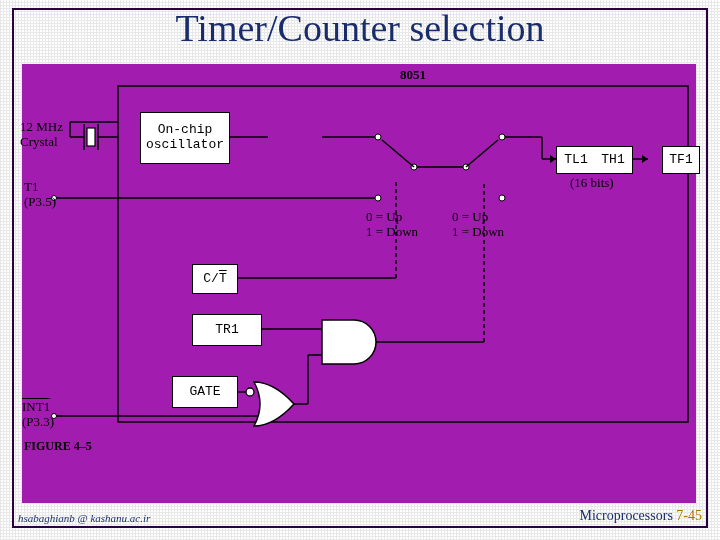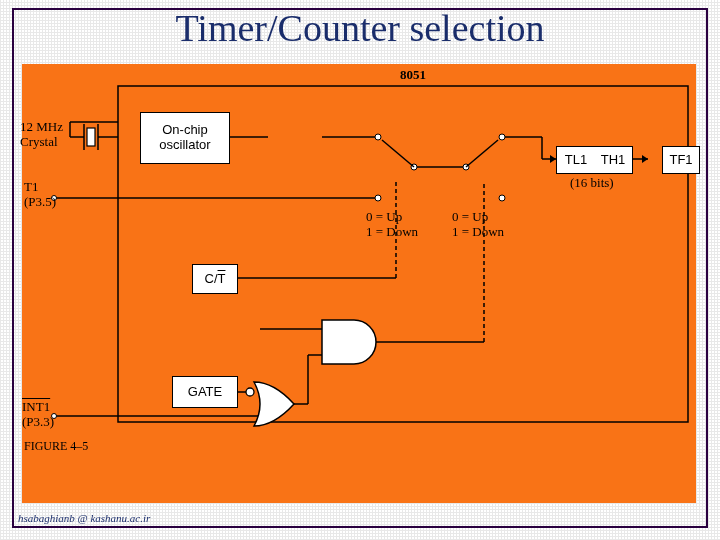--- a/index.html
+++ b/index.html
@@ -1,25 +1,25 @@
 <!DOCTYPE html>
 <html><head>
 <meta charset="utf-8">
 <style>
   body{margin:0;font-family:Georgia,'Times New Roman',serif;background:#fff}
   .slide{width:720px;height:540px;position:relative;box-sizing:border-box}
   .hatch{position:absolute;inset:0;background-image:repeating-linear-gradient(0deg,#e8e8e8 0 1px,transparent 1px 3px),repeating-linear-gradient(90deg,#e8e8e8 0 1px,transparent 1px 3px)}
   .frame{position:absolute;left:12px;top:8px;right:12px;bottom:12px;border:2px solid #2a0040}
   .title{position:absolute;left:0;right:0;top:6px;text-align:center;font-size:38px;color:#1a2d6b;font-family:'Comic Sans MS','Segoe Script',cursive}
-  .figwrap{position:absolute;left:22px;top:64px;width:674px;height:439px;background:#f97316}
+  .figwrap{position:absolute;left:22px;top:64px;width:674px;height:439px;background:#a21caf}
   .footer-l{position:absolute;left:18px;bottom:16px;font-style:italic;font-size:11px;color:#1a2d6b;font-family:'Comic Sans MS',cursive}
   .footer-r{position:absolute;right:18px;bottom:16px;font-size:14px;font-family:'Comic Sans MS',cursive}
   .footer-r .mp{color:#1a2d6b}
   .footer-r .pg{color:#b07000}
-  .box{position:absolute;border:1.5px solid #000;background:#fff;display:flex;align-items:center;justify-content:center;font-family:Liberation Sans, sans-serif;font-size:13px;text-align:center;line-height:1.15}
+  .box{position:absolute;border:1.5px solid #000;background:#fff;display:flex;align-items:center;justify-content:center;font-family:Liberation Mono, monospace;font-size:13px;text-align:center;line-height:1.15}
   .lbl{position:absolute;font-family:'Times New Roman',serif;font-size:13px;line-height:1.15}
   .bar{text-decoration:overline}
   svg{position:absolute;left:0;top:0}
 </style>
 </head>
 <body>
 
 <div class="slide">
   <div class="hatch"></div>
   <div class="frame"></div>
@@ -101,32 +101,37 @@
 oscillator</div>
 
 
     <div class="lbl" style="left:2px;top:116px;white-space:pre">T1
 (P3.5)</div>
 
     <div class="box" style="left:170px;top:200px;width:44px;height:28px">
         <span>C/<span class="bar">T</span></span>
       </div>
 
+    <div class="box" style="left:170px;top:250px;width:68px;height:30px">TR1</div>
 
     <div class="box" style="left:150px;top:312px;width:64px;height:30px">GATE</div>
 
     <div class="lbl" style="left:0px;top:336px;white-space:pre"><span class="bar">INT1</span><br>(P3.3)</div>
 
     <div class="lbl" style="left:344px;top:146px;white-space:pre">0 = Up
 1 = Down</div>
     <div class="lbl" style="left:430px;top:146px;white-space:pre">0 = Up
 1 = Down</div>
 
     <div class="box" style="left:534px;top:82px;width:38px;height:26px">TL1</div>
     <div class="box" style="left:572px;top:82px;width:38px;height:26px;border-left:none">TH1</div>
     <div class="box" style="left:640px;top:82px;width:36px;height:26px">TF1</div>
     <div class="lbl" style="left:548px;top:112px">(16 bits)</div>
 
-    <div class="lbl" style="left:2px;top:376px;font-weight:normal;font-size:12px">FIGURE 4–5</div>
+    <div class="lbl" style="left:2px;top:376px;font-weight:bold;font-size:12px">FIGURE 4–5</div>
   </div>
 
   <div class="footer-l">hsabaghianb @ kashanu.ac.ir</div>
+  <div class="footer-r">
+    <span class="mp">Microprocessors</span>
+    <span class="pg">7-45</span>
+  </div>
 </div>
 
 </body></html>

